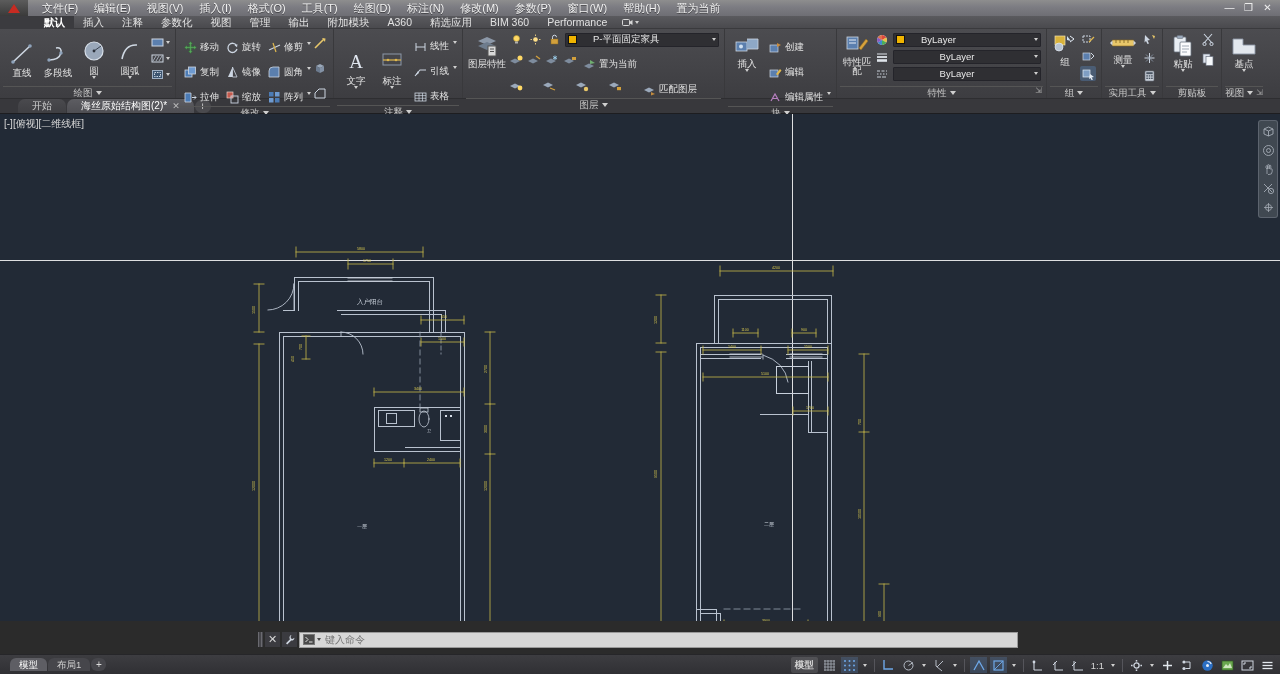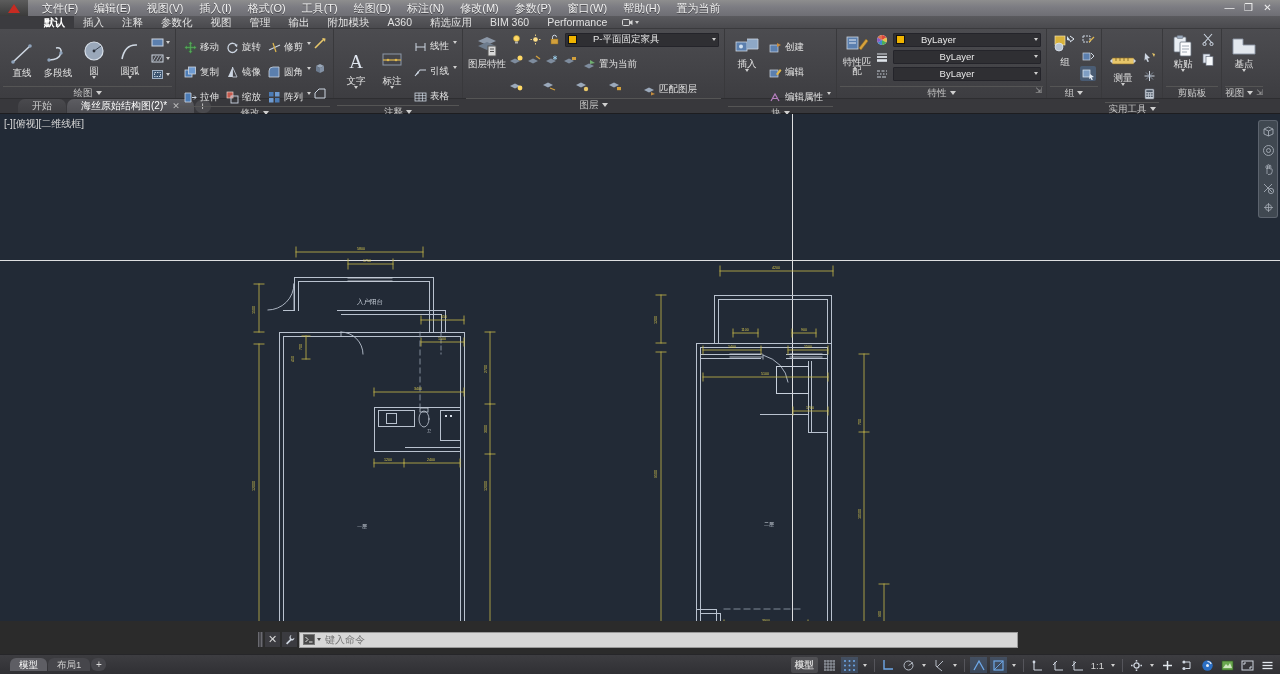--- a/index.html
+++ b/index.html
@@ -690,21 +690,21 @@
             </div>
         </div>
       </div>
       <div class="panel-title">
         <span>组</span>
         <span class="caret"></span>
       </div>
     </div>
 
     <div class="panel">
-      <div class="panel-body" style="align-items:flex-start;padding-top:20px;">
+      <div class="panel-body" style="align-items:flex-start;padding-top:2px;">
         <div class="bigbtn" style="width:32px;">
           <svg width="28" height="20" viewBox="0 0 28 20">
               <rect x="3" y="6" width="22" height="6" rx="1" fill="#e8c76a" stroke="#8a6a20" stroke-width=".6"></rect>
               <g stroke="#6b5318" stroke-width=".7">
                 <line x1="7" y1="6" x2="7" y2="9"></line>
                 <line x1="11" y1="6" x2="11" y2="9"></line>
                 <line x1="15" y1="6" x2="15" y2="9"></line>
                 <line x1="19" y1="6" x2="19" y2="9"></line>
               </g>
               <path d="M1 9 L3.5 6.5 V11.5 Z" fill="#cdd6e2"></path>

